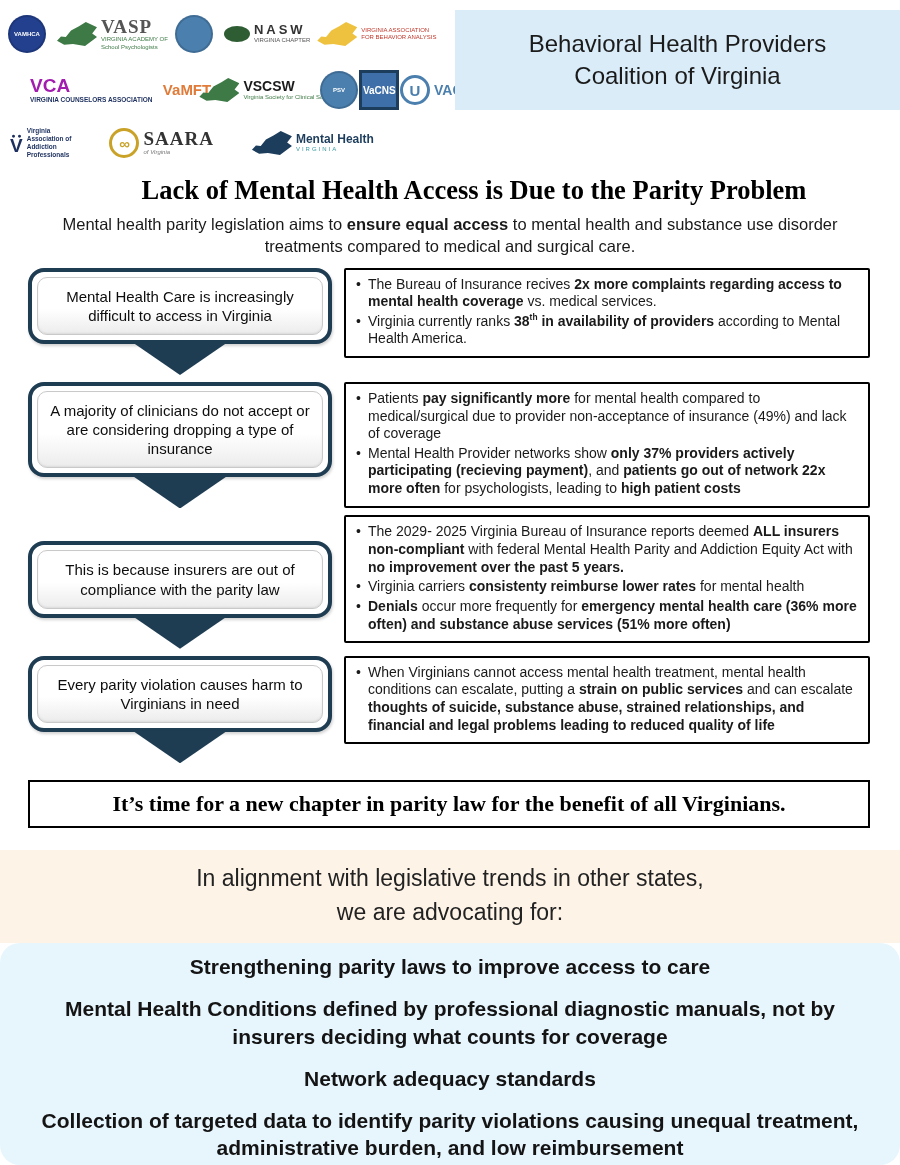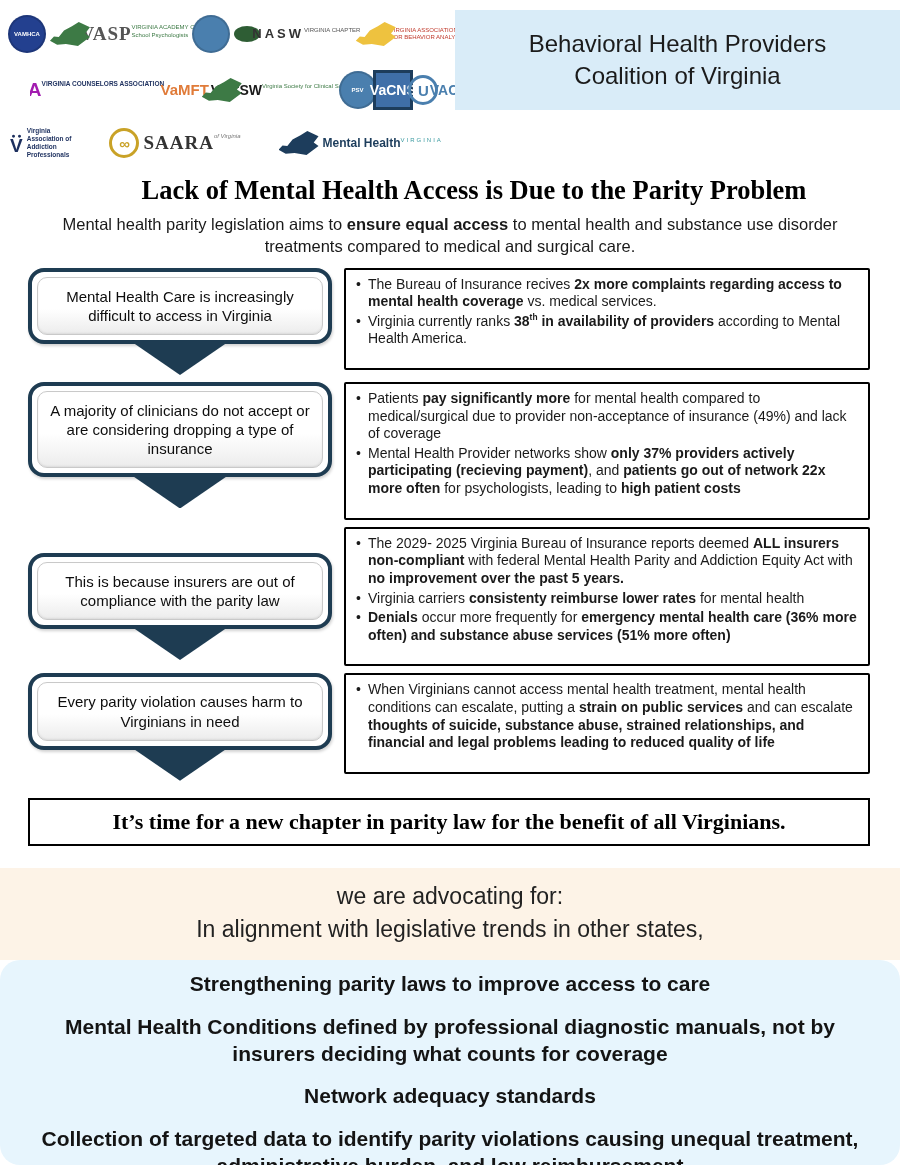--- a/index.html
+++ b/index.html
@@ -16,26 +16,26 @@
   .logos-row{display:flex;align-items:center;gap:7px;height:52px;overflow:hidden;}
   .logos-row2{margin-left:22px;}
   .logos-row3{display:flex;align-items:center;gap:38px;height:58px;margin-left:10px;overflow:hidden;}
   .title-box{margin-left:auto;width:445px;height:100px;margin-top:2px;background:var(--header-bg);
     display:flex;flex-direction:column;align-items:center;justify-content:center;
     font-size:24px;line-height:1.35;color:#1b1b1b;}
 
   
   .logo{display:flex;align-items:center;gap:4px;flex-shrink:1;min-width:0;}
   .logo-icon{flex-shrink:0;display:flex;align-items:center;justify-content:center;}
-  .logo-text{display:flex;flex-direction:row;justify-content:center;min-width:0;}
+  .logo-text{display:flex;flex-direction:column;justify-content:center;min-width:0;}
   .logo-main{font-weight:700;font-size:14px;line-height:1.05;white-space:nowrap;}
   .logo-sub{font-size:6px;line-height:1.25;color:#555;white-space:nowrap;}
   .l-seal{width:38px;height:38px;border-radius:50%;font-size:6px;font-weight:700;color:#fff;text-align:center;border:2px solid rgba(0,0,0,.15);}
   .l-oval{width:26px;height:16px;border-radius:50%;}
-  .l-square{width:40px;height:40px;font-size:14px;font-weight:700;color:#fff;border:3px solid #1d3d5c;}
+  .l-square{width:40px;height:40px;font-size:10px;font-weight:700;color:#fff;border:3px solid #1d3d5c;}
   .l-map{width:40px;height:24px;clip-path:polygon(0 78%,10% 60%,22% 62%,35% 35%,55% 18%,72% 0,100% 22%,88% 48%,100% 62%,70% 100%,40% 92%,18% 95%);}
   .l-ring{width:30px;height:30px;border-radius:50%;border:3px solid;font-size:15px;font-weight:700;}
   .l-figure{flex-direction:column;line-height:.7;font-weight:700;}
   .fig-dots{font-size:7px;}.fig-v{font-size:19px;}
   [data-name="vasp-logo"] .logo-main,[data-name="saara-logo"] .logo-main{font-family:"Liberation Serif",serif;font-size:19px;letter-spacing:1px;color:#444;}
   [data-name="vca-logo"] .logo-main{font-size:19px;}
   [data-name="vca-logo"] .logo-sub{font-weight:700;font-size:6.5px;}
   [data-name="nasw-logo"] .logo-main{letter-spacing:3px;font-size:13px;}
   [data-name="vamft-logo"] .logo-main{font-size:15px;margin-left:32px;}
   [data-name="mhv-logo"] .logo-main{font-size:12px;}
@@ -54,21 +54,21 @@
   
   .flow-section{margin:2px 30px 0 28px;}
   .flow-row{display:flex;align-items:flex-start;margin-bottom:7px;}
   .flow-left{width:304px;flex-shrink:0;margin-right:12px;}
   .flow-row:nth-child(3) .flow-left{margin-top:26px;}
   .label-outer{border:4px solid var(--navy);border-radius:16px;background:#fff;padding:5px;box-shadow:1px 2px 3px rgba(0,0,0,.18);}
   .label-inner{border:1.5px solid #c9c9c9;border-radius:10px;background:linear-gradient(180deg,#ffffff 55%,#ececec 100%);
     padding:9px 10px;min-height:46px;display:flex;align-items:center;justify-content:center;
     font-weight:400;font-size:15px;line-height:1.28;text-align:center;color:#0d0d0d;box-shadow:inset 0 -1px 2px rgba(0,0,0,.08);}
   .arrow-down{width:96px;height:33px;background:var(--navy);clip-path:polygon(0 0,100% 0,50% 100%);margin:-2px auto 0;}
-  .flow-right{flex:1;border:2.5px solid #000;border-radius:2px;background:#fff;padding:6px 10px 18px 6px;}
+  .flow-right{flex:1;border:2.5px solid #000;border-radius:2px;background:#fff;padding:6px 10px 6px 6px;}
   .bullets{margin:0;padding:0;list-style:none;}
   .bullets li{position:relative;padding-left:16px;font-size:14px;line-height:1.26;color:#1a1a1a;margin-bottom:2px;}
   .bullets li::before{content:"•";position:absolute;left:4px;top:0;}
 
   
   .banner{margin:10px 30px 0 28px;border:2.5px solid #000;background:#fff;padding:9px 6px;
     font-family:"Liberation Serif",serif;font-weight:700;font-size:22px;text-align:center;color:#000;}
   .cream-section{margin-top:22px;background:var(--cream-bg);padding:12px 0 14px;text-align:center;
     font-size:23px;line-height:1.45;color:#222;}
   .blue-section{background:var(--blue-bg);flex:1;min-height:0;overflow:hidden;padding:10px 30px 0;border-radius:20px;}
@@ -289,22 +289,22 @@
       <ul class="bullets" data-name="flow-bullets">
             <li data-name="bullet-item"><span>When Virginians cannot access mental health treatment, mental health conditions can escalate, putting a </span><span class="b">strain on public services</span><span> and can escalate </span><span class="b">thoughts of suicide, substance abuse, strained relationships, and financial and legal problems leading to reduced quality of life</span></li>
           </ul>
     </div>
   </div>
 </div>
 
   <div class="banner" data-name="call-to-action-banner">It’s time for a new chapter in parity law for the benefit of all Virginians.</div>
 
   <div class="cream-section" data-name="advocacy-heading">
+    <div data-name="advocacy-heading-line1">In alignment with legislative trends in other states,</div>
     <div data-name="advocacy-heading-line2">we are advocating for:</div>
-    <div data-name="advocacy-heading-line1">In alignment with legislative trends in other states,</div>
   </div>
 
   <div class="blue-section" data-name="advocacy-list">
   <div class="adv-item" data-name="advocacy-item">Strengthening parity laws to improve access to care</div>
 
   <div class="adv-item" data-name="advocacy-item">Mental Health Conditions defined by professional diagnostic manuals, not by insurers deciding what counts for coverage</div>
 
   <div class="adv-item" data-name="advocacy-item">Network adequacy standards</div>
 
   <div class="adv-item" data-name="advocacy-item">Collection of targeted data to identify parity violations causing unequal treatment, administrative burden, and low reimbursement</div>

